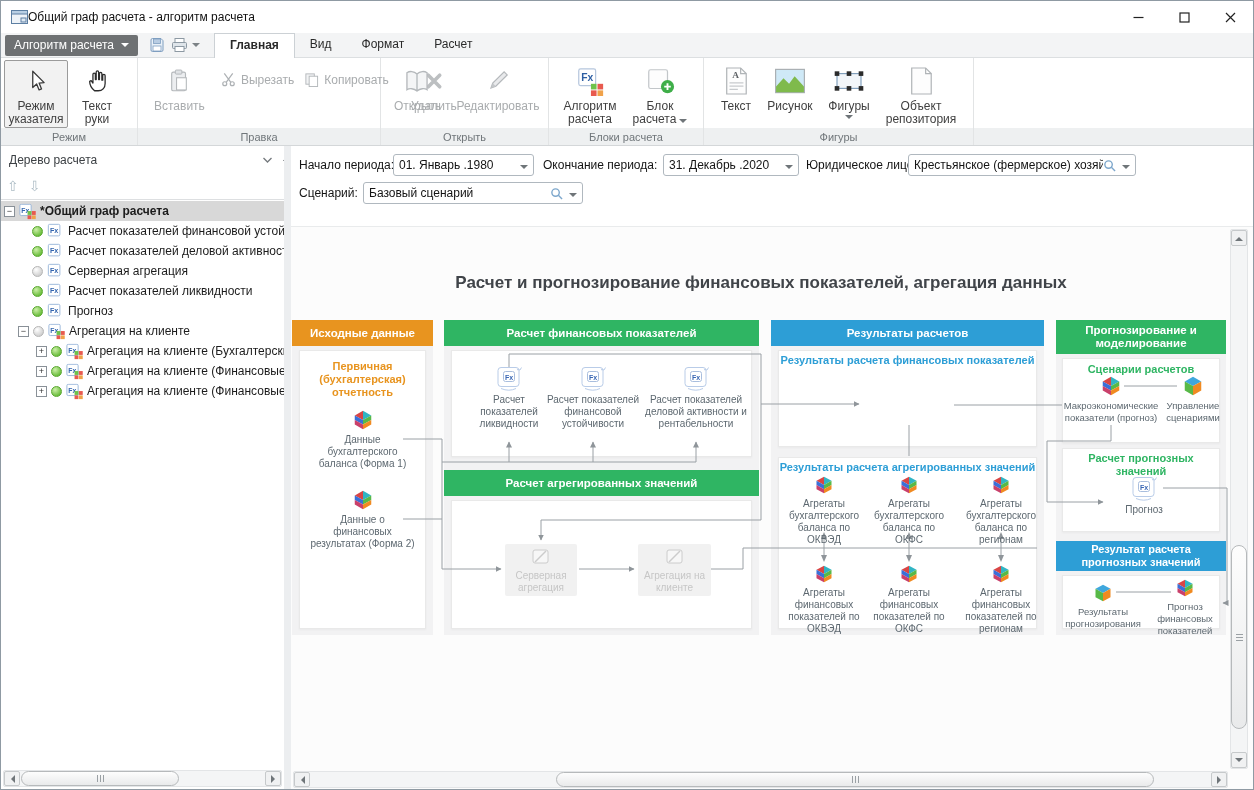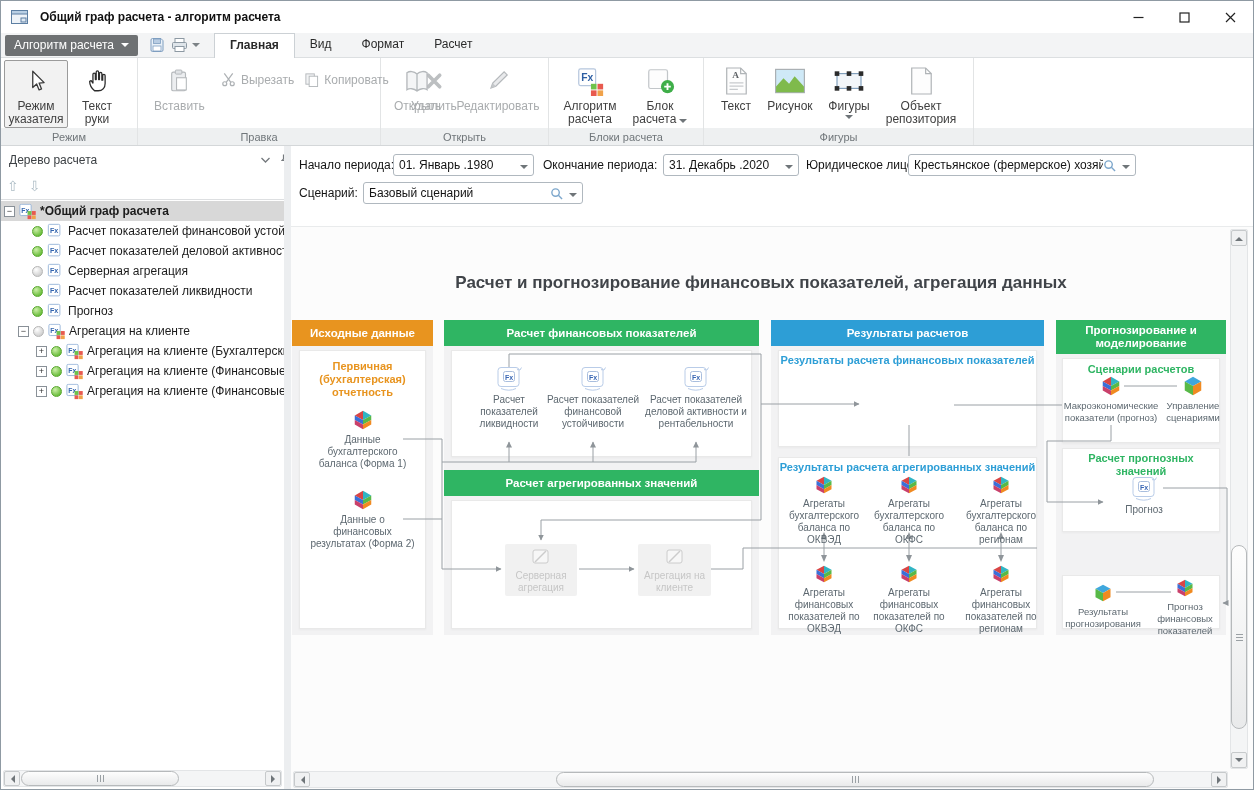--- a/index.html
+++ b/index.html
@@ -3,21 +3,21 @@
 <meta charset="utf-8">
 <style>
   * { box-sizing: border-box; margin:0; padding:0; }
   html,body { background:#cfd4d8; }
   body { font-family:"Liberation Sans", sans-serif; }
   .window { position:relative; width:1254px; height:790px; background:#fff; border:1px solid #8f9aa3; overflow:hidden; }
 
   
   .titlebar { position:absolute; left:0; top:0; width:100%; height:32px; background:#fff; display:flex; align-items:center; }
   .app-icon { margin-left:10px; width:17px; height:14px; }
-  .title-text { margin-left:12px; font-size:12px; font-weight:bold; color:#111;text-align:center; }
+  .title-text { margin-left:0; font-size:12px; font-weight:normal; color:#111;text-align:center; }
   .winbtns { margin-left:auto; display:flex; height:100%; }
   .winbtn { width:46px; height:100%; display:flex; align-items:center; justify-content:center; }
   .winbtn svg { stroke:#222; }
 
   
   .menurow { position:absolute; left:0; top:32px; width:100%; height:25px; background:#f3f4f5; border-bottom:1px solid #dcdfe1; display:flex; align-items:center; }
   .appmenu-btn { margin-left:4px; height:21px; background:#6e7173; color:#fff; font-size:12px; border-radius:2px; display:flex; align-items:center; padding:0 9px; }
   .appmenu-btn .dd { border:4px solid transparent; border-top-color:#fff; margin-left:7px; margin-top:4px; }
   .qat { display:flex; align-items:center; margin-left:8px; }
   .qat-btn { width:22px; height:20px; display:flex; align-items:center; justify-content:center; }
@@ -38,21 +38,21 @@
   .bigbtn.sel { background:linear-gradient(#fdfdfd,#eceen f0); background:#f2f2f2; border-color:#9b9b9b; }
   .bigbtn.dis .blab { color:#a9acae; }
   .smallstack { display:flex; flex-direction:row; justify-content:flex-start; margin-top:9px; }
   .smallbtn { display:flex; align-items:center; height:21px; padding:0 5px; }
   .smallbtn .slab { font-size:12px; color:#a9acae; margin-left:5px; }
   .dd-under { border:4px solid transparent; border-top-color:#6f7579; margin-top:2px; }
   .dd-inline { border:4px solid transparent; border-top-color:#6f7579; display:inline-block; margin-left:3px; vertical-align:middle; margin-top:6px;}
 
   
   .main { position:absolute; left:0; top:145px; width:100%; height:644px; background:#fff; }
-  .leftpanel { position:absolute; left:0; top:0; width:323px; height:100%; background:#fff; border-right:6px solid #c4b5fd;border-radius:25px; }
+  .leftpanel { position:absolute; left:0; top:0; width:323px; height:100%; background:#fff; border-right:4px solid #c4b5fd;border-radius:25px; }
   .splitter { position:absolute; left:283px; top:0; width:7px; height:100%; background:#eceef0; }
   .panel-hdr { height:27px; display:flex; align-items:center; padding:0 8px; }
   .panel-hdr .ptitle { font-size:12px; color:#3c4044; }
   .panel-hdr .hicons { margin-left:auto; display:flex; align-items:center; gap:11px; }
   .panel-tools { height:27px; border-bottom:1px solid #dddfe1; display:flex; align-items:center; padding:0 6px; gap:10px; }
   .navarrow { font-size:14px; color:#aebdc6; }
   .tree { position:absolute; left:0; top:55px; right:0; bottom:24px; overflow:hidden; }
   .trow { height:20px; display:flex; align-items:center; white-space:nowrap; font-size:12px; color:#1c1c1c; }
   .trow.sel { background:#d8d8d8; }
   .trow .exp { width:11px; height:11px; border:1px solid #899097; background:#fff; font-size:9px; line-height:9px; text-align:center; color:#333; flex:0 0 11px; margin-right:4px; }
@@ -613,20 +613,21 @@
             <path d="M707 312 L710 305 L713 312 z"></path>
               <path d="M707 328 L710 335 L713 328 z"></path>
           </g>
         </svg>
 
         <div class="chdr z3" style="left:1px;top:93px;width:141px;height:26px;background:#E8941F">Исходные данные</div>
         <div class="chdr z3" style="left:153px;top:243px;width:315px;height:26px;background:#2FB563">Расчет агрегированных значений</div>
         <div class="chdr z3" style="left:153px;top:93px;width:315px;height:26px;background:#2FB563">Расчет финансовых показателей</div>
         <div class="chdr z3" style="left:480px;top:93px;width:273px;height:26px;background:#2D9ED6">Результаты расчетов</div>
         <div class="chdr z3" style="left:765px;top:93px;width:170px;height:34px;background:#2FB563">Прогнозирование и моделирование</div>
+        <div class="chdr z3" style="left:765px;top:314px;width:170px;height:30px;background:#2D9ED6;font-size:11px">Результат расчета прогнозных значений</div>
 
         <div class="subt z3" style="left:12px;top:133px;width:119px;color:#E8941F">Первичная (бухгалтерская) отчетность</div>
         <div class="node z3" style="left:19px;top:182px;width:105px">
           <svg class="cube">
               <use href="#cubeM"></use>
             </svg>
           <div class="nlabel">Данные бухгалтерского баланса (Форма 1)</div>
         </div>
         <div class="node z3" style="left:19px;top:262px;width:105px">
           <svg class="cube">

